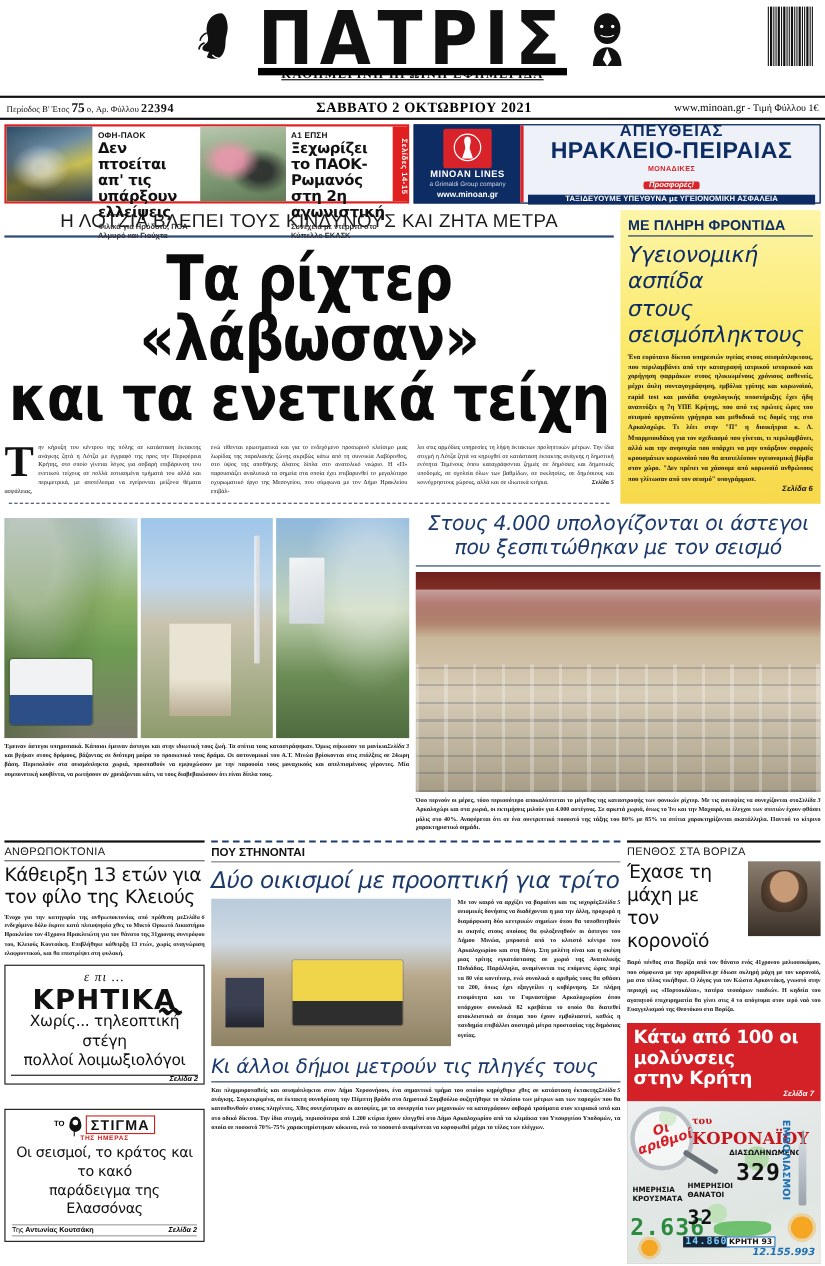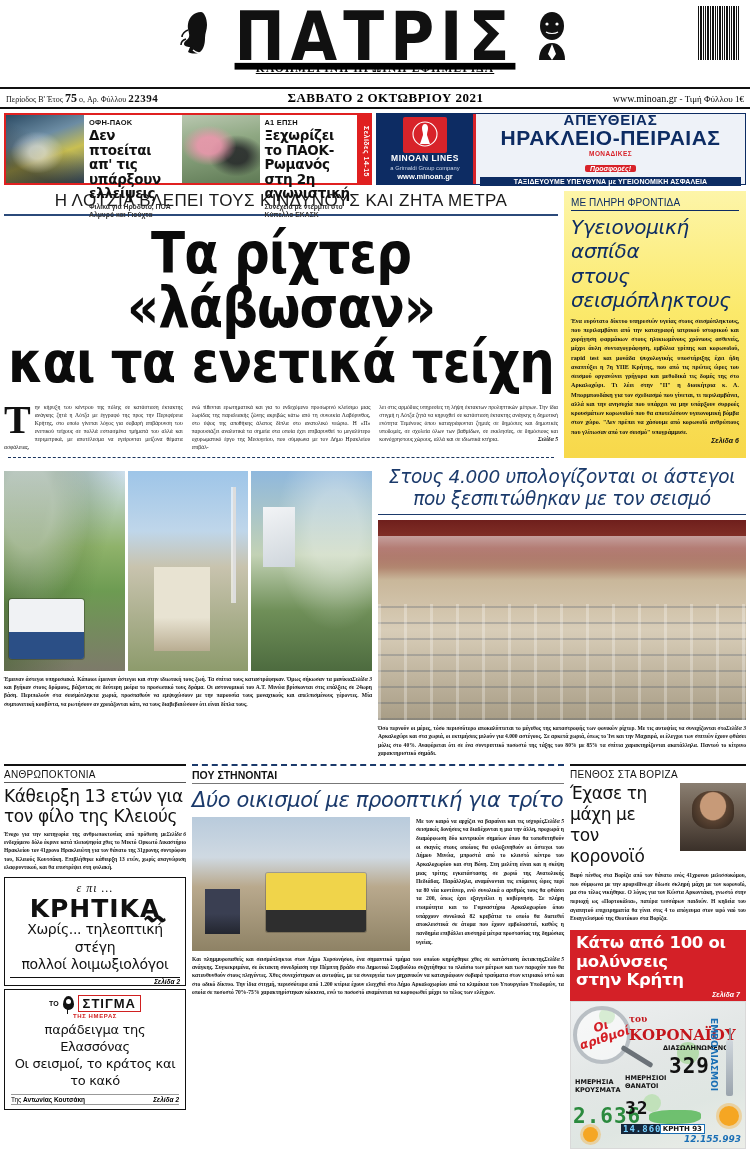--- a/index.html
+++ b/index.html
@@ -94,21 +94,21 @@
   .lead-body { display:flex; gap:9px; margin-top:34px; font-family:"Liberation Serif", serif;
                font-size:5.6px; line-height:1.42; color:#111; text-align:justify; }
   .lead-body .col { flex:1; }
   .dropcap { float:left; font-family:"Liberation Serif", serif; font-weight:700; font-size:40px;
              line-height:.8; margin:0 4px 0 0; color:#111; }
   .dashrule { border-top:1px dashed #1a3560; margin:5px 4px 0 4px; height:0; }
 
   
   .lead-side { flex:0 0 182px; background:linear-gradient(180deg,#fdf5a8 0%,#fbe96b 45%,#f7d84a 100%);
                padding:6px 7px 4px 7px; }
-  .side-kicker { font-size:10px; font-weight:400; color:#0d2c63; letter-spacing:.1px;
+  .side-kicker { font-size:13px; font-weight:700; color:#0d2c63; letter-spacing:.1px;
                  border-bottom:1.5px solid #0d2c63; padding-bottom:2px; }
   .side-head { font-family:"DejaVu Sans", sans-serif; font-style:italic; color:#0d2c63;
                font-size:20px; line-height:1.22; font-weight:400; margin-top:4px; letter-spacing:-.3px;}
   .side-body { font-family:"Liberation Serif", serif; font-size:6.1px; line-height:1.52; color:#111;
                text-align:justify; margin-top:4px; font-weight:700;}
   .side-page { text-align:right; font-weight:700; font-size:7px; color:#111; font-style:italic; }
 
   
   .twocol { display:flex; gap:6px; padding:8px 4px 0 4px; }
   .tc { flex:1; min-width:0; }
@@ -164,21 +164,21 @@
   .kritika .epi { text-align:center; font-family:"Liberation Serif", serif; font-style:italic;
                   font-size:12px; color:#111; letter-spacing:1px;}
   .kritika .ttl { text-align:center; font-family:"DejaVu Sans", sans-serif; font-weight:700;
                   font-size:25px; letter-spacing:1px; color:#111; line-height:1; position:relative;}
   .mustache { position:absolute; right:14px; bottom:-7px; font-size:20px; line-height:1;}
   .kritika .l1, .kritika .l2 { text-align:center; font-family:"DejaVu Sans", sans-serif;
                   font-size:14px; color:#111; line-height:1.25; letter-spacing:-.3px;}
   .kritika .pgrow { border-top:1px solid #111; margin-top:3px; text-align:right;
                     font-size:6.5px; font-style:italic; font-weight:700; }
 
-  .stigma { border:1.5px solid #111; margin-top:3px; padding:5px 6px 4px 6px;}
+  .stigma { border:1.5px solid #111; margin-top:22px; padding:5px 6px 4px 6px;}
   .stigma-top { display:flex; align-items:center; justify-content:center; gap:4px;}
   .stigma-top .to { font-size:7px; font-weight:700;}
   .pin { width:11px; height:14px; background:#111; border-radius:50% 50% 50% 50%/60% 60% 40% 40%;
          position:relative;}
   .pin::after{content:"";position:absolute;left:3px;top:3px;width:5px;height:5px;background:#fff;border-radius:50%;}
   .pin::before{content:"";position:absolute;left:4px;bottom:-4px;border-left:1.5px solid #111;height:5px;}
   .stigma-word { border:1.5px solid #d02020; color:#111; font-weight:700; font-size:13px;
                  letter-spacing:1px; padding:0 4px;}
   .stigma-sub { text-align:center; color:#d02020; font-size:6px; font-weight:700; letter-spacing:.6px; margin-top:1px;}
   .stigma-head { text-align:center; font-family:"DejaVu Sans", sans-serif; font-size:13px; color:#111;
@@ -457,22 +457,22 @@
       </div>
 
       <div class="stigma">
         <div class="stigma-top">
           <span class="to">ΤΟ</span>
           <span class="pin"></span>
           <span class="stigma-word">ΣΤΙΓΜΑ</span>
         </div>
         <div class="stigma-sub">ΤΗΣ ΗΜΕΡΑΣ</div>
         <div class="stigma-head">
+          <div>Οι σεισμοί, το κράτος και το κακό</div>
           <div>παράδειγμα της Ελασσόνας</div>
-          <div>Οι σεισμοί, το κράτος και το κακό</div>
         </div>
         <div class="stigma-foot">
           <span>
             <span>Της</span>
             <b>Αντωνίας Κουτσάκη</b>
           </span>
           <b style="font-style:italic">Σελίδα 2</b>
         </div>
       </div>
     </div>
@@ -481,20 +481,21 @@
       <div class="bm-dash"></div>
       <div class="bm-kicker">ΠΟΥ ΣΤΗΝΟΝΤΑΙ</div>
       <div class="bm-head">Δύο οικισμοί με προοπτική για τρίτο</div>
       <div class="bm-row">
         <div class="bm-photo"></div>
         <div class="bm-txt">
           <b class="pg">Σελίδα 5</b>
           <span>Με τον καιρό να αρχίζει να βαραίνει και τις ισχυρές σεισμικές δονήσεις να διαδέχονται η μια την άλλη, προχωρά η διαμόρφωση δύο κεντρικών σημείων όπου θα τοποθετηθούν οι σκηνές στους οποίους θα φιλοξενηθούν οι άστεγοι του Δήμου Μινώα, μπροστά από το κλειστό κέντρο του Αρκαλοχωρίου και στη Βόνη. Στη μελέτη είναι και η σκέψη μιας τρίτης εγκατάστασης σε χωριό της Ανατολικής Πεδιάδας. Παράλληλα, αναμένονται τις επόμενες ώρες περί τα 80 νέα κοντέινερ, ενώ συνολικά ο αριθμός τους θα φθάσει τα 200, όπως έχει εξαγγείλει η κυβέρνηση. Σε πλήρη ετοιμότητα και το Γυμναστήριο Αρκαλοχωρίου όπου υπάρχουν συνολικά 82 κρεβάτια το οποίο θα διατεθεί αποκλειστικά σε άτομα που έχουν εμβολιαστεί, καθώς η πανδημία επιβάλλει αυστηρά μέτρα προστασίας της δημόσιας υγείας.</span>
         </div>
       </div>
+      <div class="bm-head2">Κι άλλοι δήμοι μετρούν τις πληγές τους</div>
       <div class="bm-body2">
         <b class="pg">Σελίδα 5</b>
         <span>Και πλημμυροπαθείς και σεισμόπληκτοι στον Δήμο Χερσονήσου, ένα σημαντικό τμήμα του οποίου κηρύχθηκε χθες σε κατάσταση έκτακτης ανάγκης. Συγκεκριμένα, σε έκτακτη συνεδρίαση την Πέμπτη βράδυ στο Δημοτικό Συμβούλιο συζητήθηκε το πλαίσιο των μέτρων και των παροχών που θα κατευθυνθούν στους πληγέντες. Χθες συνεχίστηκαν οι αυτοψίες, με τα συνεργεία των μηχανικών να καταγράφουν σοβαρά τραύματα στον κτιριακό ιστό και στο οδικό δίκτυο. Την ίδια στιγμή, περισσότερα από 1.200 κτίρια έχουν ελεγχθεί στο Δήμο Αρκαλοχωρίου από τα κλιμάκια του Υπουργείου Υποδομών, τα οποία σε ποσοστό 70%-75% χαρακτηρίστηκαν κόκκινα, ενώ το ποσοστό αναμένεται να κορυφωθεί μέχρι το τέλος των ελέγχων.</span>
       </div>
     </div>
 
     <div class="br">
       <div class="rule-black"></div>
       <div class="br-kicker">ΠΕΝΘΟΣ ΣΤΑ ΒΟΡΙΖΑ</div>
       <div class="br-row">

